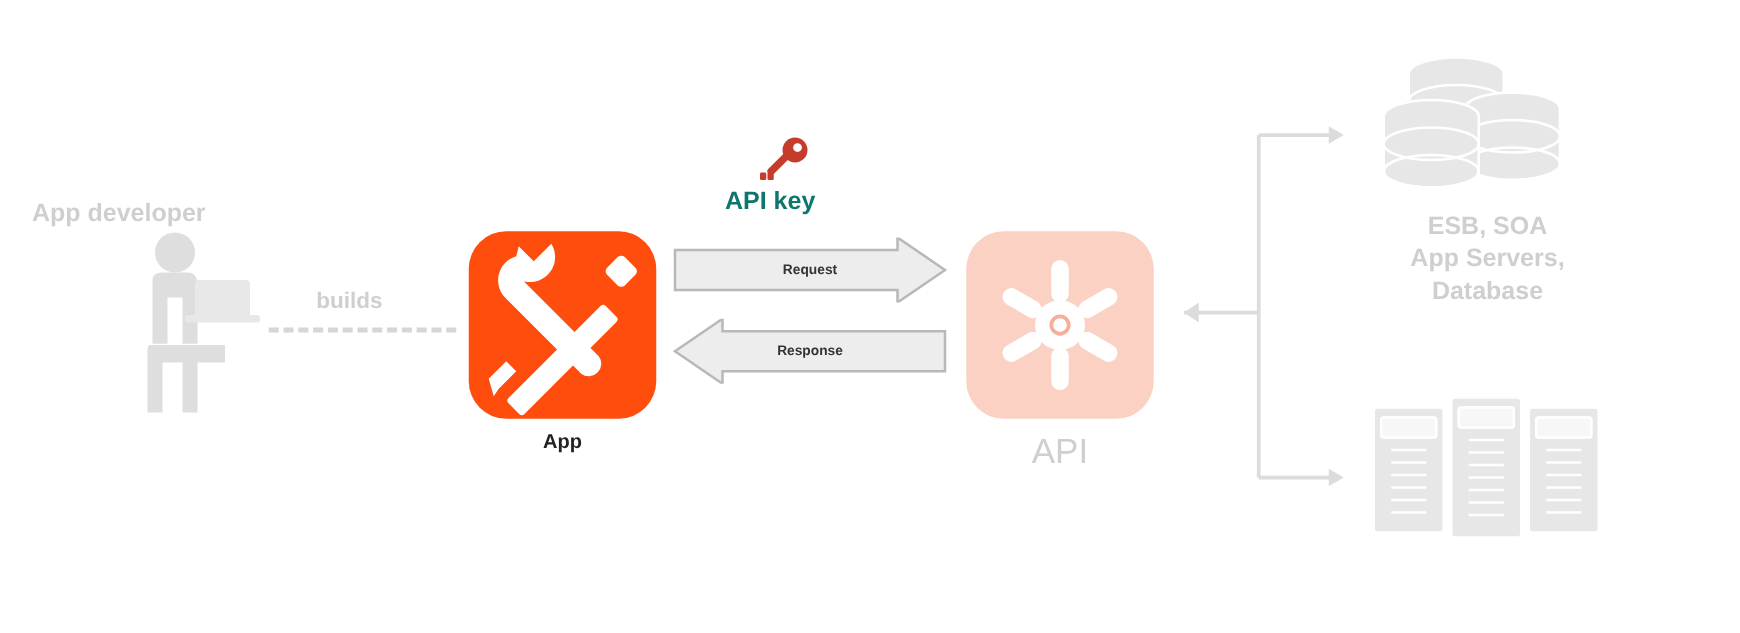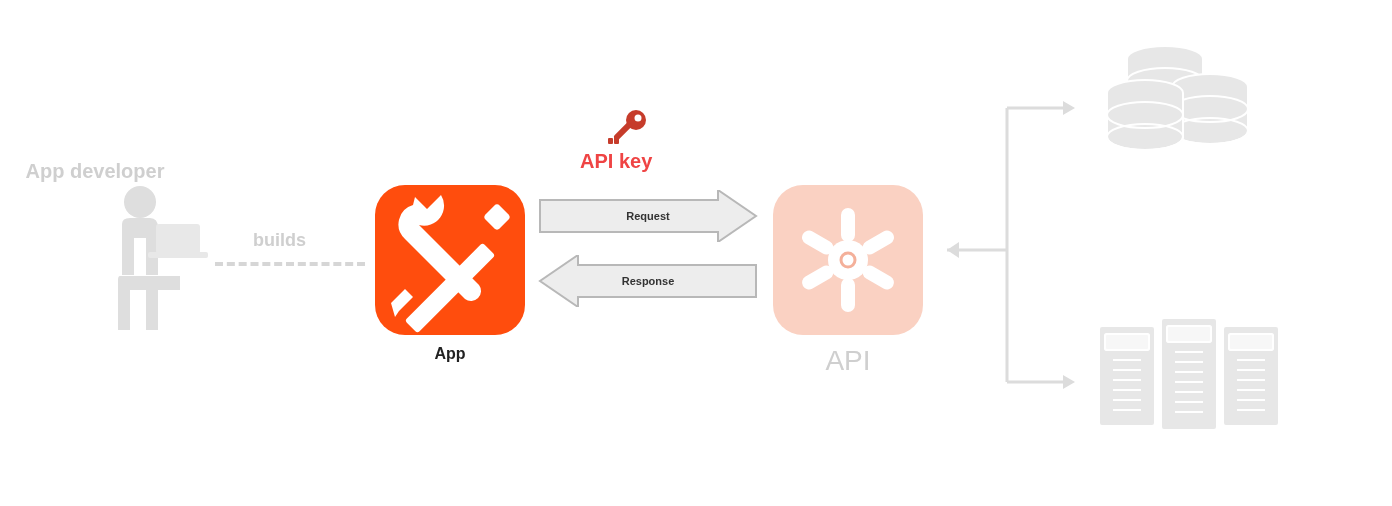--- a/index.html
+++ b/index.html
@@ -75,21 +75,21 @@
       top: 108px;
       width: 40px;
       height: 40px;
     }
     .key-label {
       position: absolute;
       left: 580px;
       top: 150px;
       font-size: 20px;
       font-weight: 700;
-      color: #ef4444;
+      color: #0f766e;
     }
 
     
     .big-arrow {
       position: absolute;
       width: 220px;
       height: 52px;
     }
     .big-arrow.request { left: 538px; top: 190px; }
     .big-arrow.response { left: 538px; top: 255px; }
@@ -308,20 +308,23 @@
 
         <g transform="translate(0 34)">
           <ellipse cx="40" cy="14" rx="38" ry="13"></ellipse>
           <path d="M2 14 v44 a38 13 0 0 0 76 0 v-44"></path>
           <ellipse cx="40" cy="36" rx="38" ry="13" fill="none" stroke="#ffffff"></ellipse>
           <ellipse cx="40" cy="58" rx="38" ry="13" fill="none" stroke="#ffffff"></ellipse>
         </g>
       </g>
     </svg>
   </div>
+  <div class="backend-text" style="white-space: pre-line;">ESB, SOA
+App Servers,
+Database</div>
 
   <div class="servers">
     <svg width="190" height="120" viewBox="0 0 190 120">
       <g fill="#e7e7e7" stroke="#ffffff" stroke-width="2">
 
         <g transform="translate(4 8)">
           <rect x="0" y="0" width="56" height="100" rx="3"></rect>
           <rect x="6" y="8" width="44" height="16" rx="2" fill="#ffffff" opacity="0.7"></rect>
           <rect x="6" y="8" width="44" height="16" rx="2" fill="none"></rect>
           <line x1="14" y1="34" x2="42" y2="34"></line>

